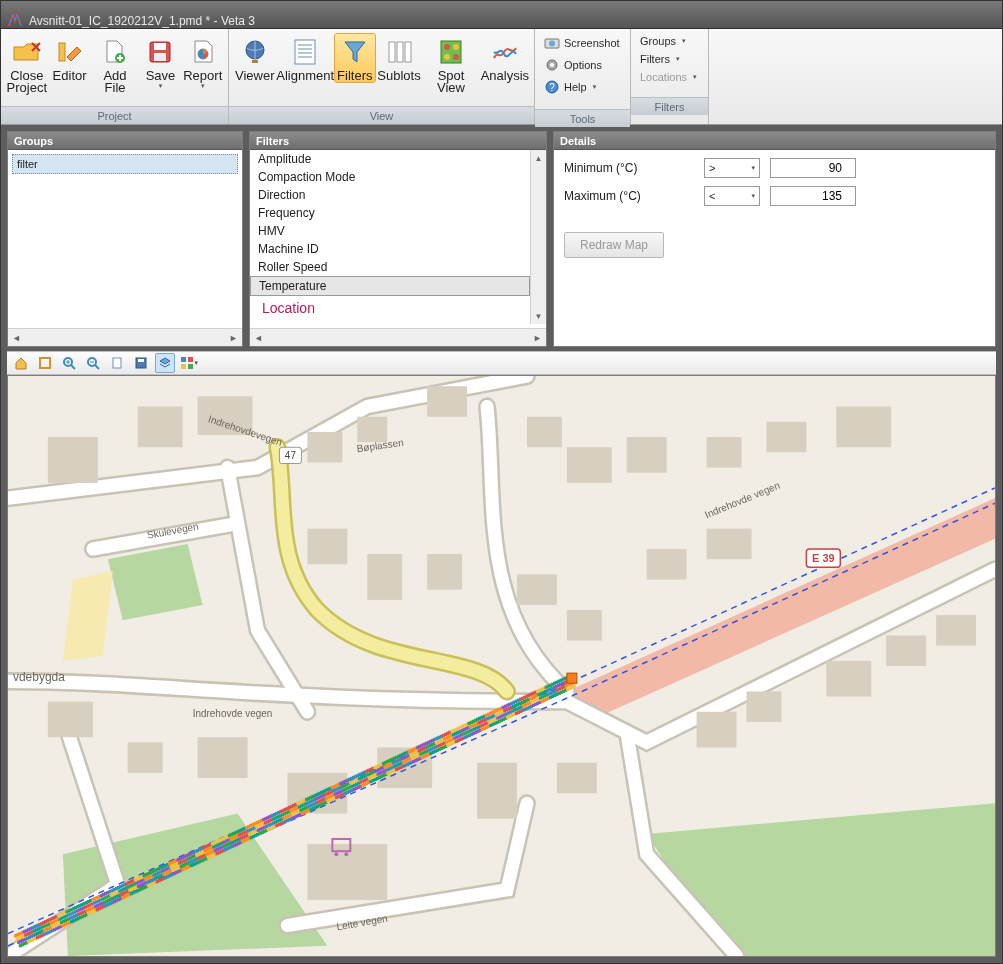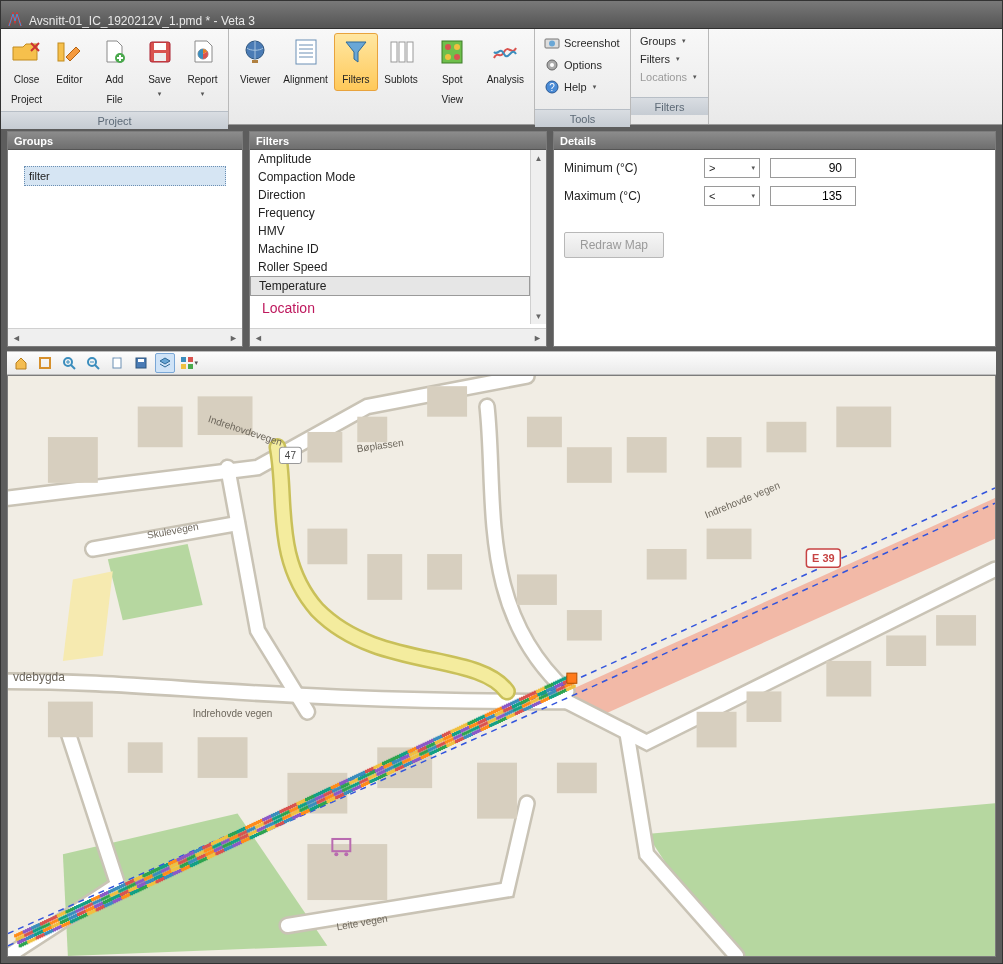--- a/index.html
+++ b/index.html
@@ -11,37 +11,37 @@
   .titlebar .app-icon svg{display:block}
   .titlebar .title-text{font-size:12px}
   
   .ribbon{background:linear-gradient(#f8f8f8,#e9e9e9);border-bottom:1px solid #9a9a9a;display:flex;align-items:stretch;height:96px}
   .rgroup{border-right:1px solid #b9b9b9;display:flex;flex-direction:column}
   .rgroup .items{display:flex;align-items:flex-start;padding:4px 4px 0 4px;flex:1}
   .rgroup .glabel{height:18px;line-height:18px;text-align:center;font-size:11px;color:#5d6a77;background:linear-gradient(#d9dde2,#c6ccd3);border-top:1px solid #b7bec6}
   .rbtn{display:flex;flex-direction:column;align-items:center;justify-content:flex-start;padding:2px 6px 0 6px;min-width:42px;border:1px solid transparent;border-radius:3px;cursor:default}
   .rbtn.active{background:linear-gradient(#ffe7a2,#ffc95a);border:1px solid #e8a33d}
   .rbtn .ic{width:32px;height:32px;display:flex;align-items:center;justify-content:center;margin-bottom:2px}
-  .rbtn .lbl{font-size:10px;text-align:center;line-height:20px;color:#222}
+  .rbtn .lbl{font-size:13px;text-align:center;line-height:12px;color:#222}
   .rbtn .dd{font-size:7px;color:#555}
   
   .rsmall{display:flex;flex-direction:column;gap:2px;padding:4px 6px 12px 6px}
   .rsmall .row{display:flex;align-items:center;gap:4px;font-size:11px;color:#2a2a2a;padding:1px 2px;border:1px solid transparent;border-radius:2px;cursor:default}
   .rsmall .row .ic16{width:16px;height:16px;display:flex;align-items:center;justify-content:center}
   .rsmall .dd{font-size:7px;color:#555;margin-left:2px}
   .rsmall .disabled{color:#9a9a9a}
   
   .midwrap{display:flex;gap:6px;padding:6px 6px 4px 6px}
   .panel{background:#fff;border:1px solid #7c7c7c;display:flex;flex-direction:column;min-height:216px}
   .panel .phead{background:linear-gradient(#8c8c8c,#6e6e6e);color:#fff;font-size:11px;font-weight:600;height:18px;line-height:18px;padding:0 6px;border-bottom:1px solid #555}
   .panel .pbody{flex:1;position:relative;overflow:hidden}
   .groups{width:236px}
   .filters{width:298px}
   .details{flex:1}
-  .grp-item{display:inline-block;margin:16px;padding:2px 4px;background:#fff;border:1px solid transparent;font-size:11px}
+  .grp-item{display:inline-block;margin:4px;padding:2px 4px;background:#fff;border:1px solid transparent;font-size:11px}
   .grp-item.sel{background:#d6e5f3;border:1px dotted #6b8fb3}
   .flist{position:absolute;inset:0 16px 22px 0;overflow:auto}
   .flist .it{padding:2px 8px;font-size:12px;cursor:default}
   .flist .it.sel{background:#e6e6e6}
   .flist .loc{padding:4px 12px;color:#be185d;font-size:14px}
   .vscroll{position:absolute;top:0;right:0;bottom:22px;width:16px;background:#efefef;border-left:1px solid #d0d0d0}
   .vscroll .up,.vscroll .down{height:16px;display:flex;align-items:center;justify-content:center;font-size:8px;color:#666}
   .vscroll .down{position:absolute;bottom:0;left:0;right:0}
   .hscroll{position:absolute;left:0;right:0;bottom:0;height:18px;background:#efefef;border-top:1px solid #d0d0d0;display:flex;align-items:center;justify-content:space-between;padding:0 4px;font-size:9px;color:#666}
   
@@ -194,20 +194,21 @@
         <div class="rbtn">
           <span class="ic">
               <svg width="28" height="28">
                 <path d="M3 20c4-8 6 2 10-6s8 4 12-4" fill="none" stroke="#d9534f" stroke-width="2"></path>
                 <path d="M3 14c4 4 6-6 10 2s8-8 12 0" fill="none" stroke="#3b8dbd" stroke-width="2"></path>
               </svg>
             </span>
           <span class="lbl">Analysis</span>
         </div>
       </div>
+      <div class="glabel">View</div>
     </div>
 
     <div class="rgroup" style="width:96px">
       <div class="rsmall">
         <div class="row">
             <span class="ic16">
               <svg width="16" height="14">
                 <rect x="1" y="3" width="14" height="9" rx="1" fill="#ddd" stroke="#777"></rect>
                 <circle cx="8" cy="7.5" r="3" fill="#6aa7d6"></circle>
               </svg>

